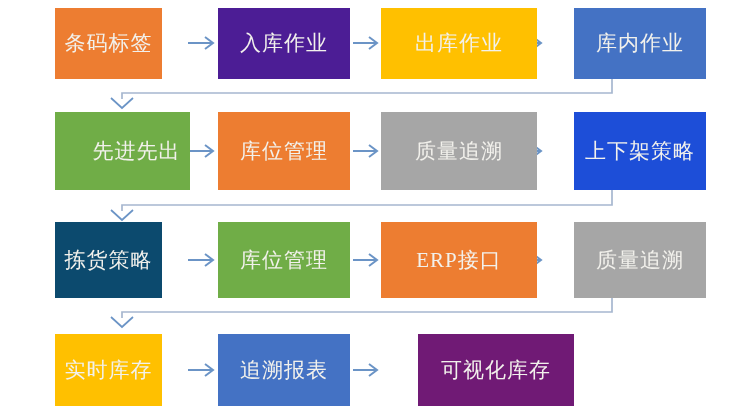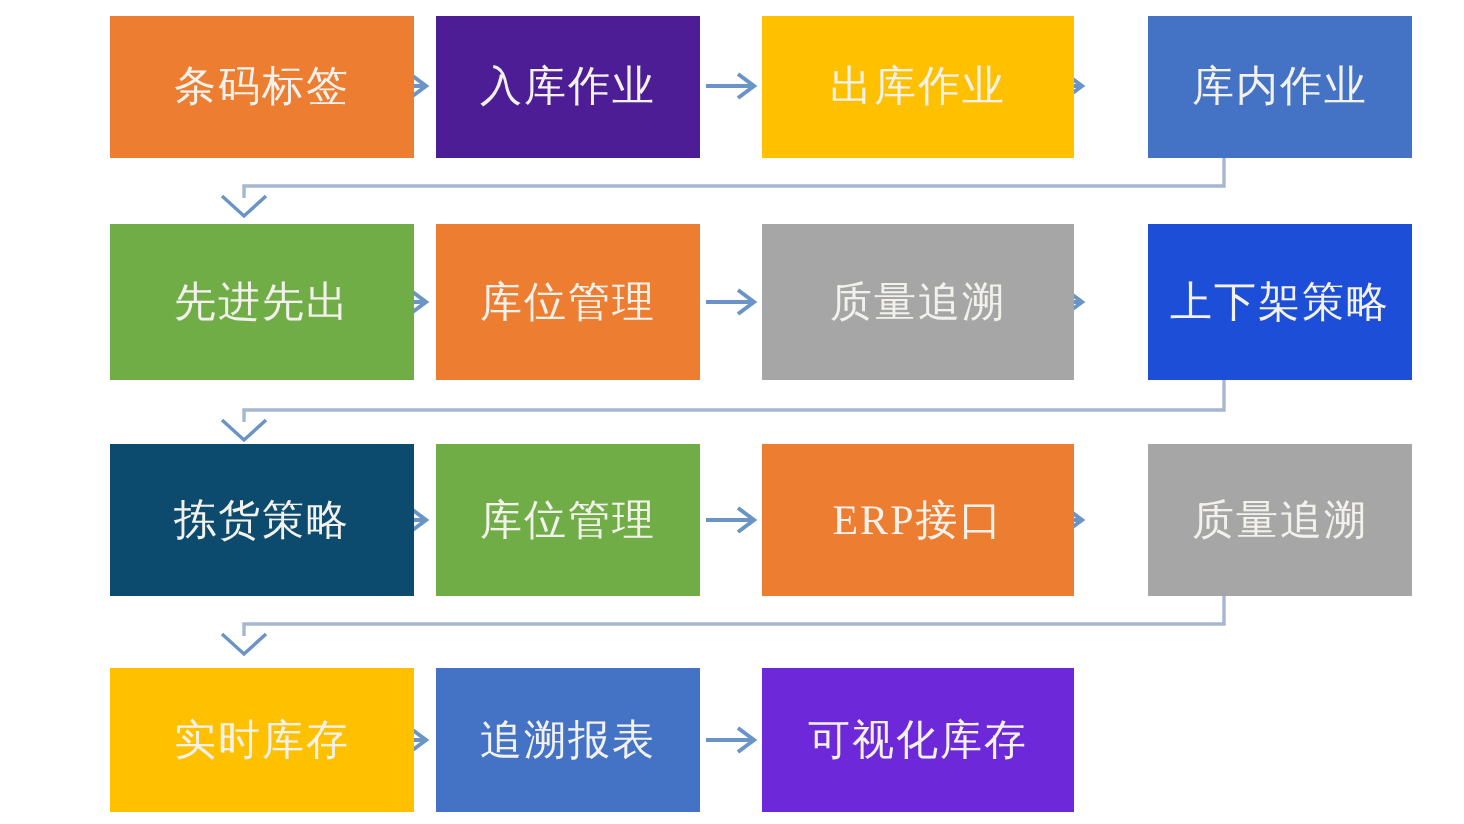--- a/index.html
+++ b/index.html
@@ -12,21 +12,21 @@
   }
   .overlay{position:absolute;left:0;top:0;width:732px;height:412px;pointer-events:none;}
   .node{
     position:absolute;
     display:flex;align-items:center;justify-content:center;
     color:var(--text,#F2F1EC);
     font-size:21px;letter-spacing:1px;line-height:1;
     text-align:center;white-space:nowrap;
   }
   
-  .c0{left:55px;width:152px}
+  .c0{left:55px;width:107px}
   .c1{left:218px;width:132px}
   .c2{left:381px;width:156px}
   .c3{left:574px;width:132px}
   
   .r0{top:8px;height:71px}
   .r1{top:112px;height:78px}
   .r2{top:222px;height:76px}
   .r3{top:334px;height:72px}
   .arrow{stroke:var(--arrow,#6B94C6);stroke-width:2;fill:none;}
   .elbow{stroke:var(--elbow,#A6B7CF);stroke-width:1.7;fill:none;}
@@ -68,21 +68,21 @@
   <div class="node r0 c1" style="background-color: #4c1d95;">
     <span>入库作业</span>
   </div>
   <div class="node r0 c2" style="background-color: rgb(255, 192, 0);">
     <span>出库作业</span>
   </div>
   <div class="node r0 c3" style="background-color: rgb(68, 114, 196);">
     <span>库内作业</span>
   </div>
 
-  <div class="node r1 c0" style="background-color: rgb(112, 173, 71);">
+  <div class="node r1 c0" style="background-color: rgb(112, 173, 71); padding-left: 28px;">
     <span>先进先出</span>
   </div>
   <div class="node r1 c1" style="background-color: rgb(237, 125, 49);">
     <span>库位管理</span>
   </div>
   <div class="node r1 c2" style="background-color: rgb(166, 166, 166);">
     <span>质量追溯</span>
   </div>
   <div class="node r1 c3" style="background-color: #1d4ed8;">
     <span>上下架策略</span>
@@ -100,17 +100,17 @@
   <div class="node r2 c3" style="background-color: rgb(166, 166, 166);">
     <span>质量追溯</span>
   </div>
 
   <div class="node r3 c0" style="background-color: rgb(255, 192, 0);">
     <span>实时库存</span>
   </div>
   <div class="node r3 c1" style="background-color: rgb(68, 114, 196);">
     <span>追溯报表</span>
   </div>
-  <div class="node r3 c2" style="background-color: #6d28d9;">
+  <div class="node r3 c2" style="background-color: #701a75; margin-left: 37px;">
     <span>可视化库存</span>
   </div>
 
 </div>
 
 </body></html>

